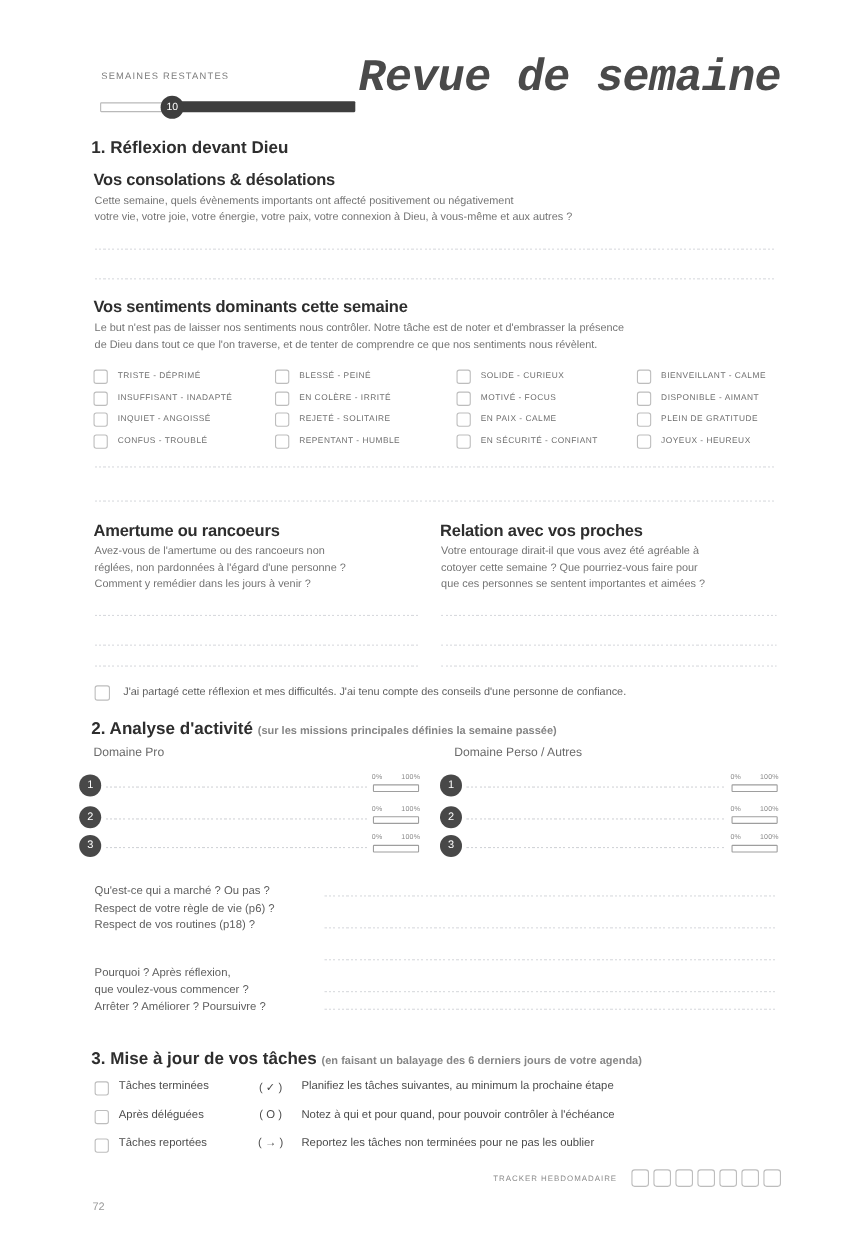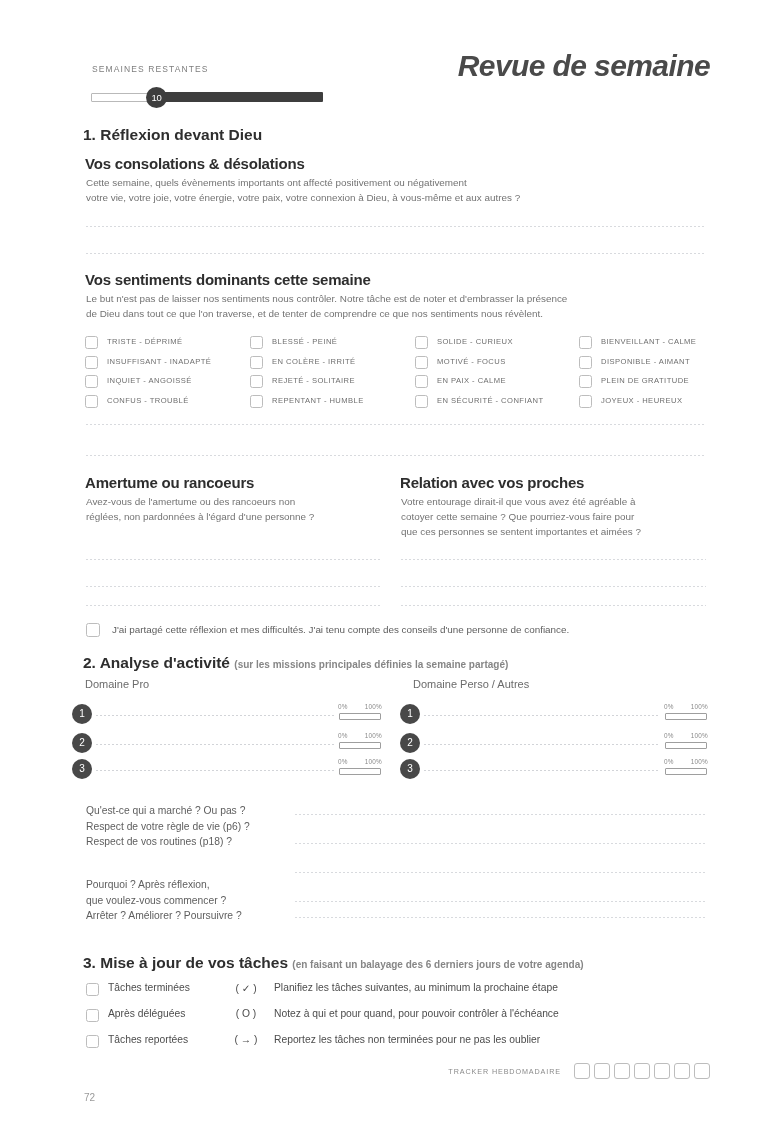--- a/index.html
+++ b/index.html
@@ -31,23 +31,23 @@
     background: #3e3e3e; border-radius: 1px;
   }
   .slider-knob {
     position: absolute; left: 55px; top: -1px; width: 21px; height: 21px;
     background: #3e3e3e; border-radius: 50%;
     color: #fff; font-size: 9.5px; line-height: 21px; text-align: center;
     letter-spacing: -0.2px;
   }
   .title {
     position: absolute; right: 58px; top: 49px;
-    font-family: Liberation Sans, sans-serif;
+    font-family: Liberation Mono, monospace;
     font-weight: bold; font-style: italic;
-    font-size: 30px; color: #4a4a4a; letter-spacing: -0.6px;
+    font-size: 41px; color: #4a4a4a; letter-spacing: -0.6px;
   }
 
   
   .sec-num {
     font-size: 15.5px; color: #2e2e2e; font-weight: 700; margin-left: 18px;
   }
   .sec-sub {
     font-size: 10px; color: #868686;
   }
   .h-sub {
@@ -278,20 +278,21 @@
       </div>
   </div>
 
   <div class="rule" style="left:86px; top:424px; width:620px;"></div>
   <div class="rule" style="left:86px; top:455px; width:620px;"></div>
 
   <div class="h-sub" id="s1c-title">Amertume ou rancoeurs</div>
   <div class="p-body" id="s1c-body">
     <div>Avez-vous de l'amertume ou des rancoeurs non</div>
     <div>réglées, non pardonnées à l'égard d'une personne ?</div>
+    <div>Comment y remédier dans les jours à venir ?</div>
   </div>
 
   <div class="h-sub" id="s1d-title">Relation avec vos proches</div>
   <div class="p-body" id="s1d-body">
     <div>Votre entourage dirait-il que vous avez été agréable à</div>
     <div>cotoyer cette semaine ? Que pourriez-vous faire pour</div>
     <div>que ces personnes se sentent importantes et aimées ?</div>
   </div>
 
   <div class="rule" style="left:86px; top:559px; width:295px;"></div>
@@ -301,21 +302,21 @@
   <div class="rule" style="left:401px; top:586px; width:305px;"></div>
   <div class="rule" style="left:401px; top:605px; width:305px;"></div>
 
   <div id="share-row">
     <div class="cbox2"></div>
     <div class="txt">J'ai partagé cette réflexion et mes difficultés. J'ai tenu compte des conseils d'une personne de confiance.</div>
   </div>
 
   <div class="sec-num" id="s2-title">
     <span>2. Analyse d'activité</span>
-    <span class="sec-sub">(sur les missions principales définies la semaine partagé)</span>
+    <span class="sec-sub">(sur les missions principales définies la semaine passée)</span>
   </div>
 
   <div class="dom-label" id="dom-pro">Domaine Pro</div>
   <div class="dom-label" id="dom-perso">Domaine Perso / Autres</div>
 
   <div id="activity-sliders">
       <div class="slider-row" style="left: 72px; top: 704px; width: 310px;">
         <div class="num-badge">1</div>
         <div class="row-rule" style="width: 238px;"></div>
         <div class="pct-wrap" style="left: 266px;">

